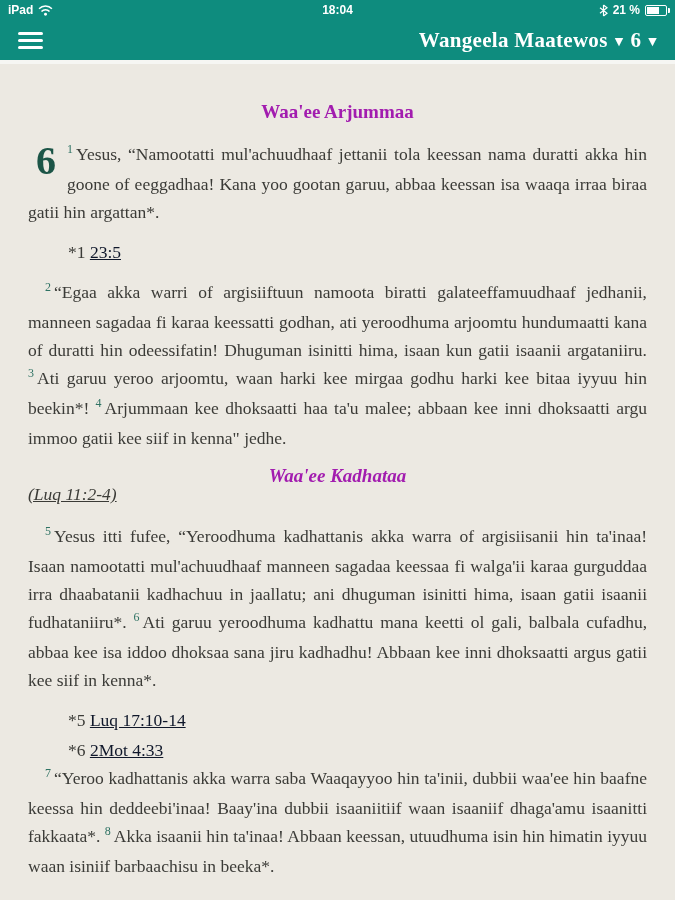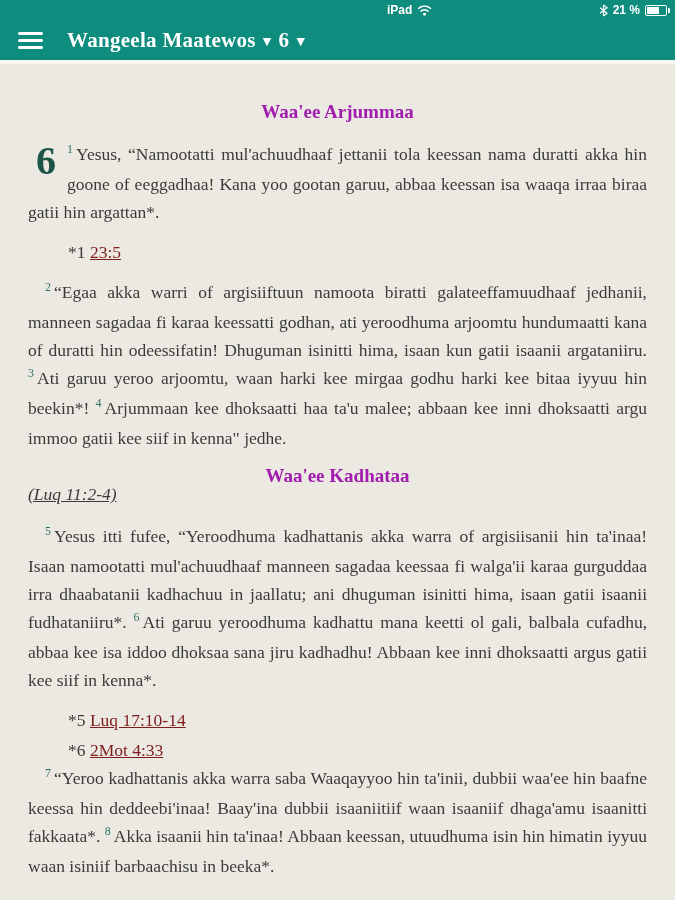--- a/index.html
+++ b/index.html
@@ -20,21 +20,21 @@
   .sb-right { justify-content: flex-end; }
   .sb-center { flex: 1; text-align: center; }
   .battery { position: relative; width: 22px; height: 11px; border: 1px solid #fff;
     border-radius: 2px; display: inline-block; }
   .battery .fill { position: absolute; left: 1px; top: 1px; bottom: 1px; width: 60%; background: #fff; }
   .battery:after { content: ""; position: absolute; right: -4px; top: 2px; width: 2px; height: 5px;
     background: #fff; border-radius: 0 1px 1px 0; }
   
   .navbar {
     background: #0E8C7E; height: 40px; color: #fff;
-    display: flex; align-items: center; padding: 0 18px;
+    display: flex; align-items: center; padding: 0 18px; justify-content: space-between;
   }
   .hamburger { width: 25px; display: flex; flex-direction: column; gap: 4px; cursor: pointer; }
   .hamburger span { display: block; height: 3px; background: #fff; border-radius: 2px; }
   .nav-title { margin-left: 24px; font-size: 21px; font-weight: bold; letter-spacing: .3px;
     display: flex; align-items: center; gap: 7px; }
   .caret { font-family: "DejaVu Sans", sans-serif; font-size: 11px; position: relative; top: 1px; }
   .nav-strip { height: 4px; background: #F6F6F3; }
   
   .content {
     padding: 22px 28px 0 28px;
@@ -49,36 +49,39 @@
   .subtitle a { color: #3B3B37; text-decoration: underline; cursor: pointer; }
   p.verse-p { margin: 0 0 12px; text-indent: 17px; }
   p.verse-p.first { text-indent: 0; }
   .chnum {
     float: left; font-weight: bold; font-size: 40px; line-height: 40px;
     color: #1C5547; margin: 1px 11px 0 8px;
   }
   .vn { color: #2E7263; font-size: 12px; position: relative; top: -7px; margin-right: 3px; }
   .fn { margin: 2px 0 2px 40px; text-align: left; text-indent: 0; line-height: 28px; }
   .fn-group { margin-bottom: 12px; margin-top: 4px; }
-  .fn a { color: #7f1d1d; text-decoration: underline; cursor: pointer; }
+  .fn a { color: #0f172a; text-decoration: underline; cursor: pointer; }
   .icon-svg { display: block; }
 </style>
 </head>
 <body>
 
 <div>
 
   <div class="statusbar">
     <div class="sb-left">
       <span>iPad</span>
       <svg class="icon-svg" width="15" height="11" viewBox="0 0 16 12">
         <path d="M1 4.2 A9.5 9.5 0 0 1 15 4.2" fill="none" stroke="#fff" stroke-width="1.6"></path>
         <path d="M3.6 7 A6 6 0 0 1 12.4 7" fill="none" stroke="#fff" stroke-width="1.6"></path>
         <circle cx="8" cy="10" r="1.6" fill="#fff"></circle>
       </svg>
+    </div>
+    <div class="sb-center">
+      <span>18:04</span>
     </div>
     <div class="sb-right">
       <svg class="icon-svg" width="9" height="13" viewBox="0 0 9 13">
         <path d="M4.5 1 L4.5 12 M4.5 1 L8 3.8 L1 9.2 M1 3.8 L8 9.2 L4.5 12" fill="none" stroke="#fff" stroke-width="1.2"></path>
       </svg>
       <span>21 %</span>
       <span class="battery">
           <span class="fill"></span>
         </span>
     </div>
@@ -110,21 +113,21 @@
     <div class="fn fn-group">
       <span>*1</span>
       <a>23:5</a>
     </div>
 
     <p class="verse-p">
       <span class="vn">2</span><span>“Egaa akka warri of argisiiftuun namoota biratti galateeffamuudhaaf jedhanii, manneen sagadaa fi karaa keessatti godhan, ati yeroodhuma arjoomtu hundumaatti kana of duratti hin odeessifatin! Dhuguman isinitti hima, isaan kun gatii isaanii argataniiru. </span><span class="vn">3</span><span>Ati garuu yeroo arjoomtu, waan harki kee mirgaa godhu harki kee bitaa iyyuu hin beekin*! </span><span class="vn">4</span><span>Arjummaan kee dhoksaatti haa ta'u malee; abbaan kee inni dhoksaatti argu immoo gatii kee siif in kenna" jedhe.</span>
     </p>
 
 
-    <h2 class="sec-head" style="margin-top:10px; margin-bottom:2px;">Waa'ee Kadhataa</h2>
+    <h2 class="sec-head" style="margin-top:10px; margin-bottom:2px;font-style:italic;">Waa'ee Kadhataa</h2>
     <div class="subtitle">
       <a>(Luq 11:2-4)</a>
     </div>
 
     <p class="verse-p">
       <span class="vn">5</span><span>Yesus itti fufee, “Yeroodhuma kadhattanis akka warra of argisiisanii hin ta'inaa! Isaan namootatti mul'achuudhaaf manneen sagadaa keessaa fi walga'ii karaa gurguddaa irra dhaabatanii kadhachuu in jaallatu; ani dhuguman isinitti hima, isaan gatii isaanii fudhataniiru*. </span><span class="vn">6</span><span>Ati garuu yeroodhuma kadhattu mana keetti ol gali, balbala cufadhu, abbaa kee isa iddoo dhoksaa sana jiru kadhadhu! Abbaan kee inni dhoksaatti argus gatii kee siif in kenna*.</span>
     </p>
 
     <div class="fn" style="margin-top:4px;">
       <span>*5</span>

